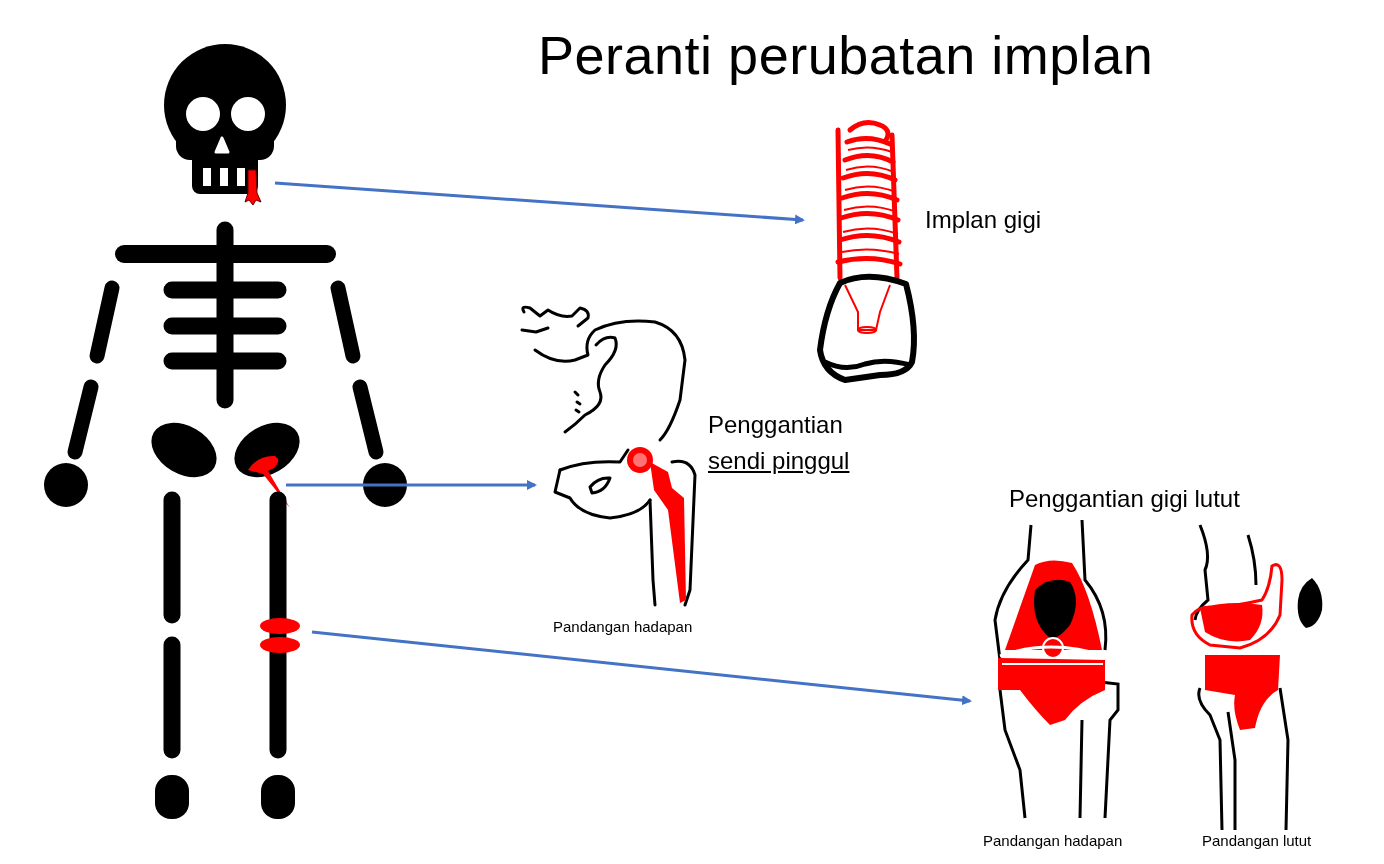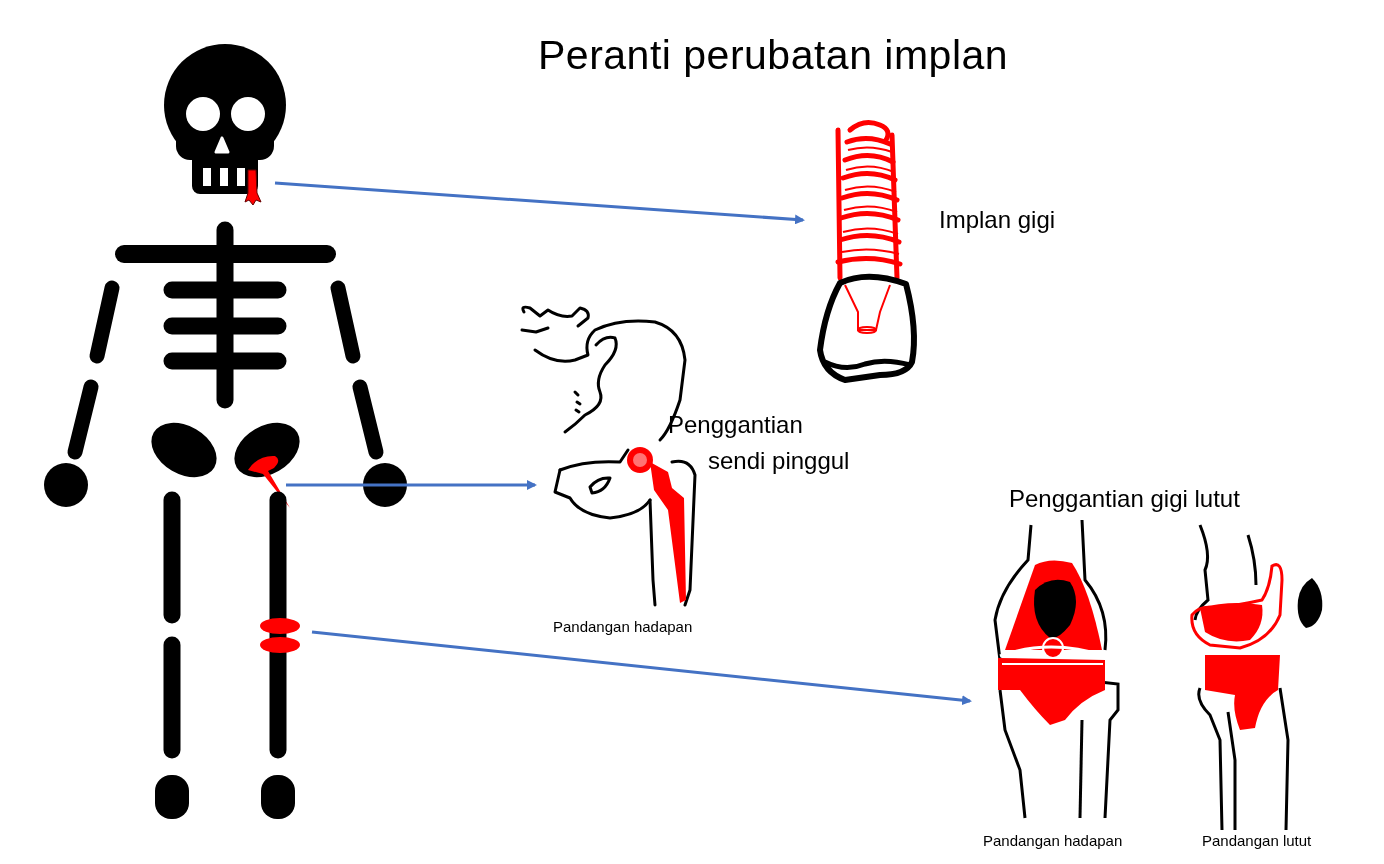--- a/index.html
+++ b/index.html
@@ -1,19 +1,19 @@
 <!DOCTYPE html>
 <html><head>
 <meta charset="utf-8">
 <style>
   html, body { margin: 0; padding: 0; background: #ffffff; }
   body { width: 1384px; height: 864px; position: relative; overflow: hidden;
          font-family: "Liberation Sans", "DejaVu Sans", sans-serif; color: #000; }
   .abs { position: absolute; }
-  .title { left: 538px; top: 22px; font-size: 41px; line-height: 66px; white-space: nowrap; letter-spacing: 0.5px; }
+  .title { left: 538px; top: 22px; font-size: 54px; line-height: 66px; white-space: nowrap; letter-spacing: 0.5px; }
   .label { font-size: 24px; line-height: 30px; white-space: nowrap; }
   .caption { font-size: 15px; line-height: 18px; white-space: nowrap; }
   svg.layer { position: absolute; left: 0; top: 0; }
 </style>
 </head>
 <body>
 
 <div class="abs title">Peranti perubatan implan</div>
 
 <svg class="layer" width="1384" height="864" viewBox="0 0 1384 864">
@@ -94,41 +94,41 @@
     <path d="M845 190 Q870 182 896 192"></path>
     <path d="M844 210 Q870 202 897 212"></path>
     <path d="M843 232 Q870 224 898 234"></path>
     <path d="M842 252 Q870 246 899 254"></path>
     <path d="M845 285 L858 312 L858 330 L876 330 L880 312 L890 285"></path>
     <ellipse cx="867" cy="330" rx="9" ry="3"></ellipse>
   </g>
   <path d="M840 283 Q868 270 906 284 Q918 330 912 362 Q906 375 880 375 L845 380 Q823 372 820 350 Q825 310 840 283 Z" fill="none" stroke="#000" stroke-width="6" stroke-linejoin="round"></path>
   <path d="M825 362 Q845 372 865 364 Q885 358 910 365" fill="none" stroke="#000" stroke-width="5"></path>
 </svg>
-<div class="abs label" style="left:925px; top:205px;margin-left:14px;">Implan gigi</div>
+<div class="abs label" style="left:925px; top:205px;">Implan gigi</div>
 
 <svg class="layer" width="1384" height="864" viewBox="0 0 1384 864">
   <g fill="none" stroke="#000" stroke-width="3" stroke-linejoin="round" stroke-linecap="round">
     <path d="M524 312 Q520 305 530 308 L540 316 L548 310 Q560 318 572 316 L580 308 Q590 310 588 318 L578 326"></path>
     <path d="M522 330 L536 332 L548 328"></path>
     <path d="M535 350 Q555 365 575 360 L588 355 Q584 340 595 330 Q620 318 655 322 Q682 330 685 360 L680 400 Q670 430 660 440"></path>
     <path d="M596 345 Q605 335 615 338 Q620 350 605 365 Q595 380 600 392 Q605 405 585 415 Q575 425 565 432"></path>
     <path d="M575 392 L578 395 M577 402 L580 404 M576 410 L579 412"></path>
     <path d="M560 470 L555 492 L570 498 Q580 515 610 518 Q640 515 650 500"></path>
     <path d="M590 487 Q598 477 610 478 Q605 492 592 493 Z"></path>
     <path d="M560 470 Q585 460 620 462 L628 450"></path>
     <path d="M672 462 Q690 458 695 475 L690 590 L685 605"></path>
     <path d="M650 500 L653 580 L655 605"></path>
   </g>
   <circle cx="640" cy="460" r="13" fill="#ff0000"></circle>
   <circle cx="640" cy="460" r="7" fill="#fff" opacity="0.45"></circle>
   <path d="M650 462 L668 472 L672 488 L684 498 L686 600 L680 603 L668 510 L654 490 Z" fill="#ff0000"></path>
 </svg>
-<div class="abs label" style="left:668px; top:410px;">Penggantian</div>
-<div class="abs label" style="left:708px; top:446px;">sendi pinggul</div>
+<div class="abs label" style="left:708px; top:410px;">Penggantian</div>
+<div class="abs label" style="left:708px; top:446px;text-decoration:underline;">sendi pinggul</div>
 <div class="abs caption" style="left:553px; top:618px;">Pandangan hadapan</div>
 
 <div class="abs label" style="left:1009px; top:484px;">Penggantian gigi lutut</div>
 <svg class="layer" width="1384" height="864" viewBox="0 0 1384 864">
 
   <g>
     <path d="M1031 525 L1028 560 Q1000 590 995 620 L1000 660" fill="none" stroke="#000" stroke-width="3"></path>
     <path d="M1082 520 L1085 580 Q1110 610 1105 650" fill="none" stroke="#000" stroke-width="3"></path>
     <path d="M1000 690 L1005 730 L1020 770 L1025 818" fill="none" stroke="#000" stroke-width="3"></path>
     <path d="M1100 682 L1118 684 L1118 710 L1110 720 L1105 818" fill="none" stroke="#000" stroke-width="3"></path>

